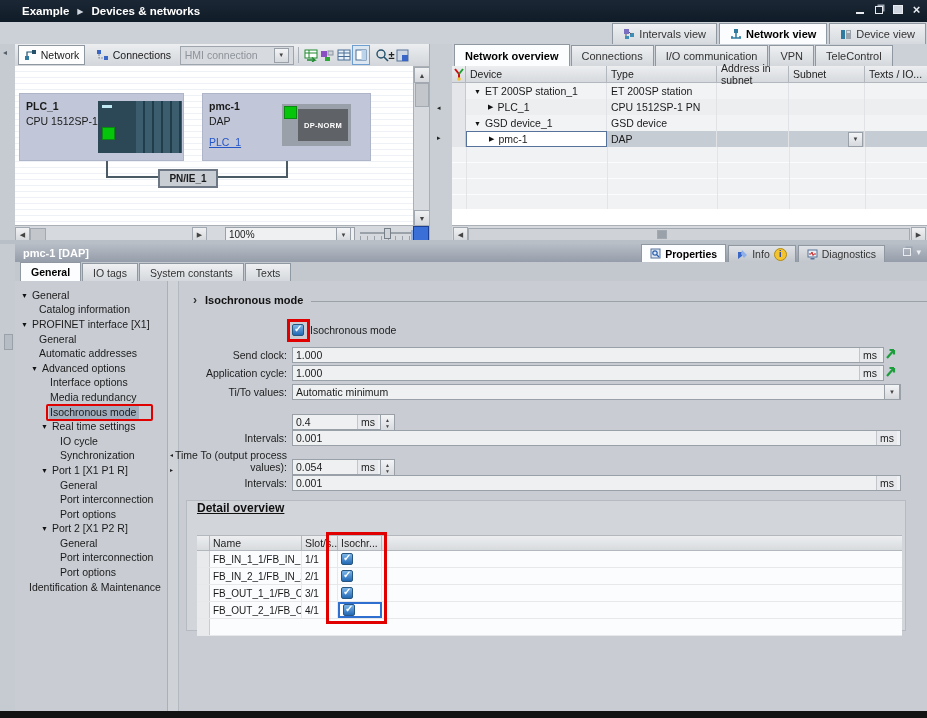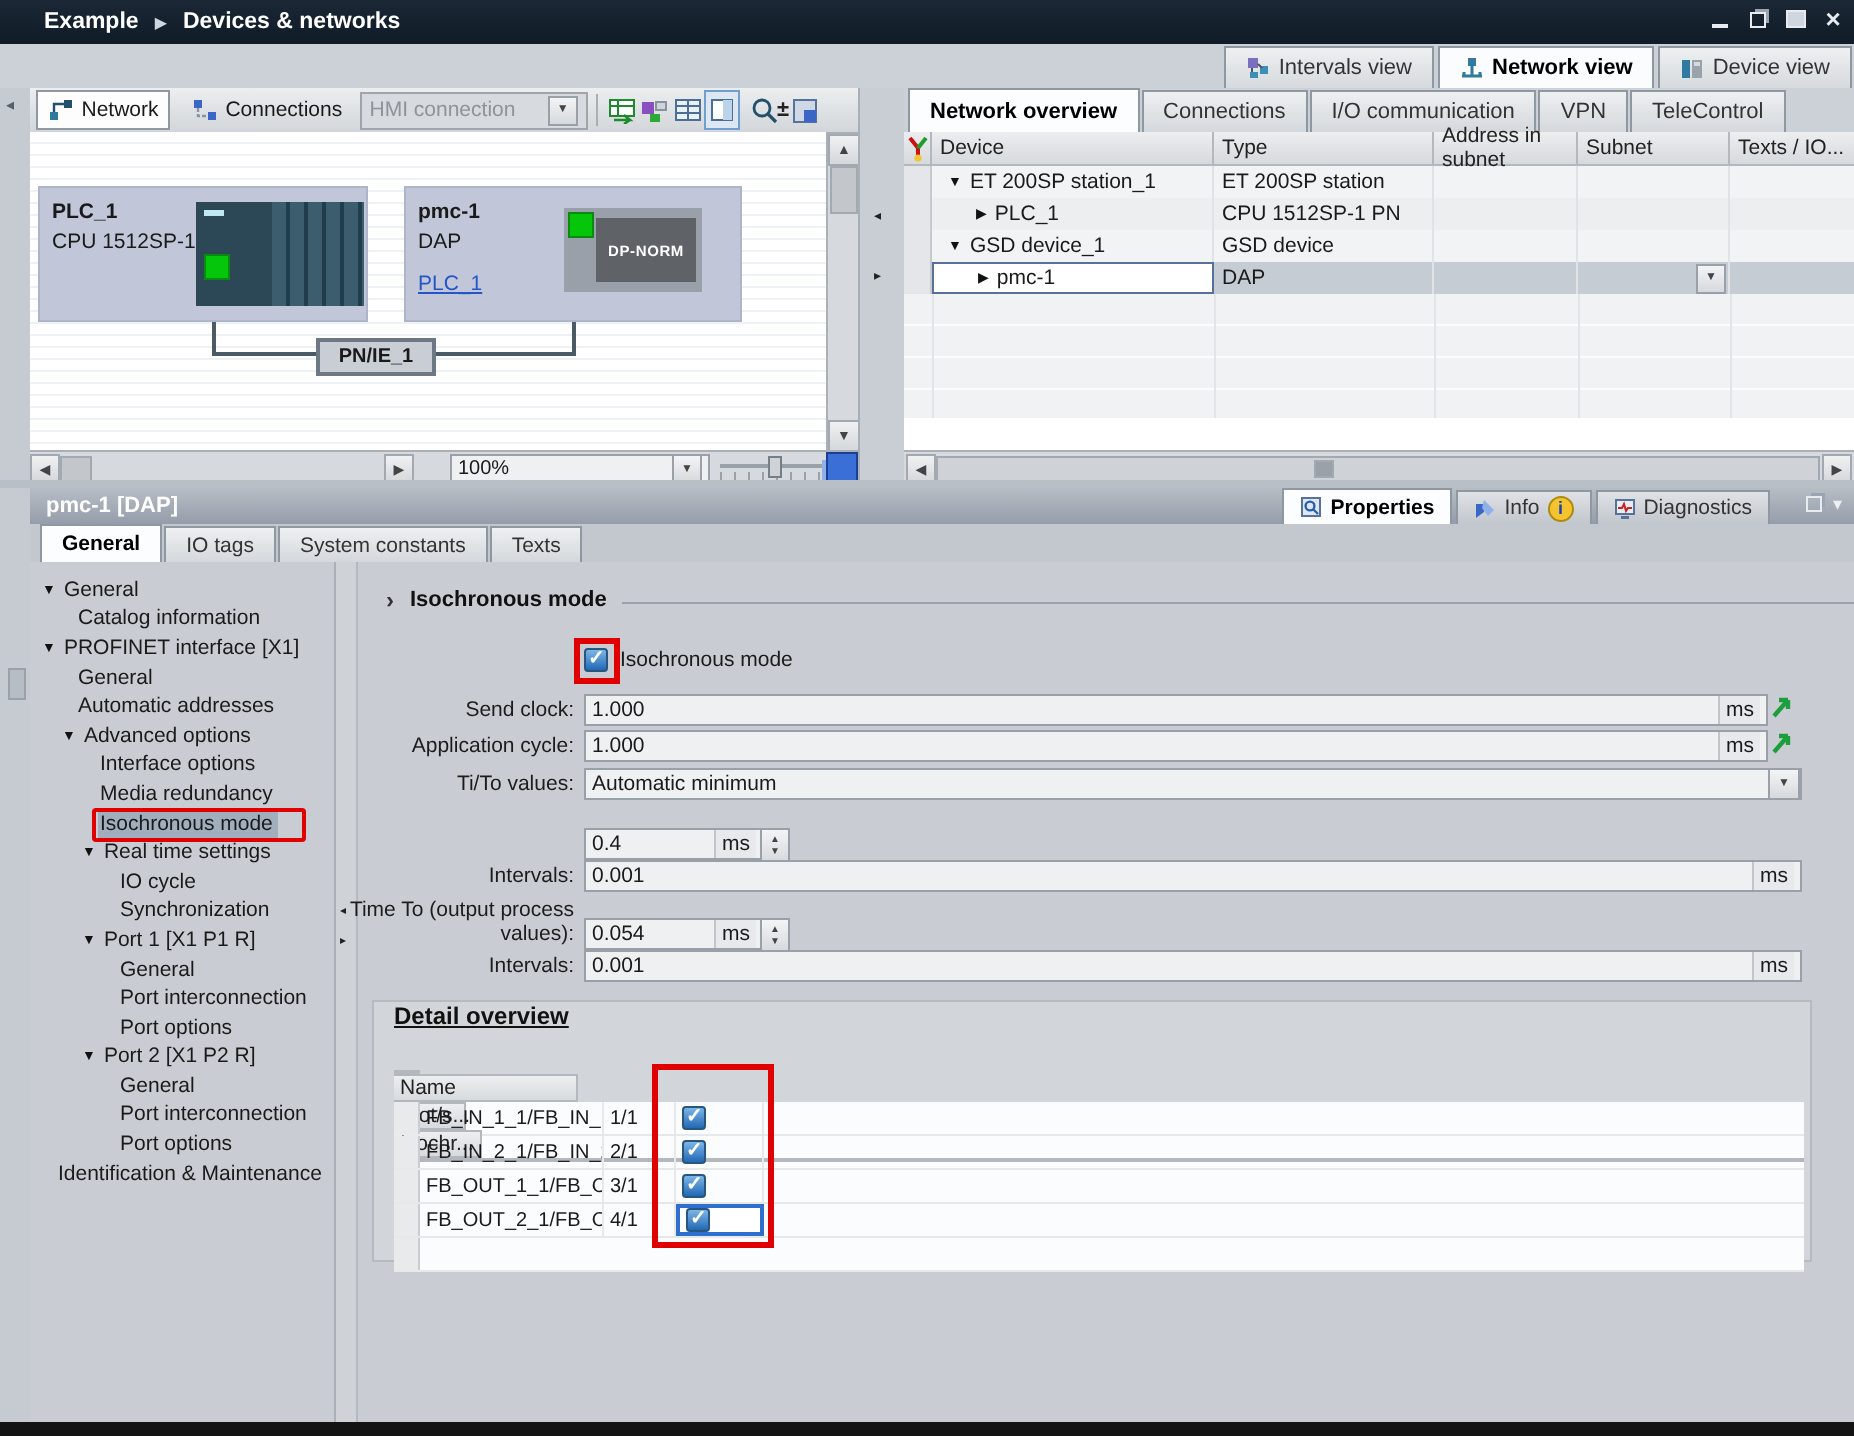--- a/index.html
+++ b/index.html
@@ -136,21 +136,21 @@
   .spin::before{content:"▲";font-size:5px;color:#444;}
   .spin::after{content:"▼";font-size:5px;color:#444;}
   .cb{width:12px;height:12px;background:linear-gradient(#7db6e8,#2268b4);border:1px solid #29567e;border-radius:2px;
       position:relative;box-sizing:border-box;}
   .cb::after{content:"✓";position:absolute;left:1px;top:-2px;color:#fff;font-size:10px;font-weight:bold;}
   .redbox{position:absolute;border:3px solid #e10000;}
   
   .detail{position:absolute;left:171px;top:219px;width:720px;height:131px;background:#d2d6da;border:1px solid #b6bbc1;box-sizing:border-box;}
   .dtitle{position:absolute;left:10px;top:0;font-weight:bold;font-size:12px;color:#111;text-decoration:underline;}
   .dtable{position:absolute;left:10px;top:34px;width:705px;}
-  .dhead{display:flex;height:16px;flex-direction:column;}
+  .dhead{display:flex;height:16px;}
   .dhead .hc{background:linear-gradient(#eceef0,#d8dbde);border-right:1px solid #b3b8be;border-top:1px solid #b3b8be;
       border-bottom:1px solid #b3b8be;font-size:10.5px;display:flex;align-items:center;padding:0 3px;box-sizing:border-box;color:#222;}
   .d-row{display:flex;height:16px;background:#fbfcfd;border-bottom:1px solid #e6e8ea;}
   .d-row>div{border-right:1px solid #e6e8ea;box-sizing:border-box;font-size:10px;display:flex;align-items:center;
       padding:0 3px;overflow:hidden;white-space:nowrap;}
   .d-sel{background:#e8eaec;border-right:1px solid #c9cdd2 !important;}
   .cbfocus{border:2px solid #2e6fd0 !important;background:#fff;}
   .footer{left:0;top:711px;width:927px;height:7px;background:#131313;}
   svg{display:block;}
 </style>

